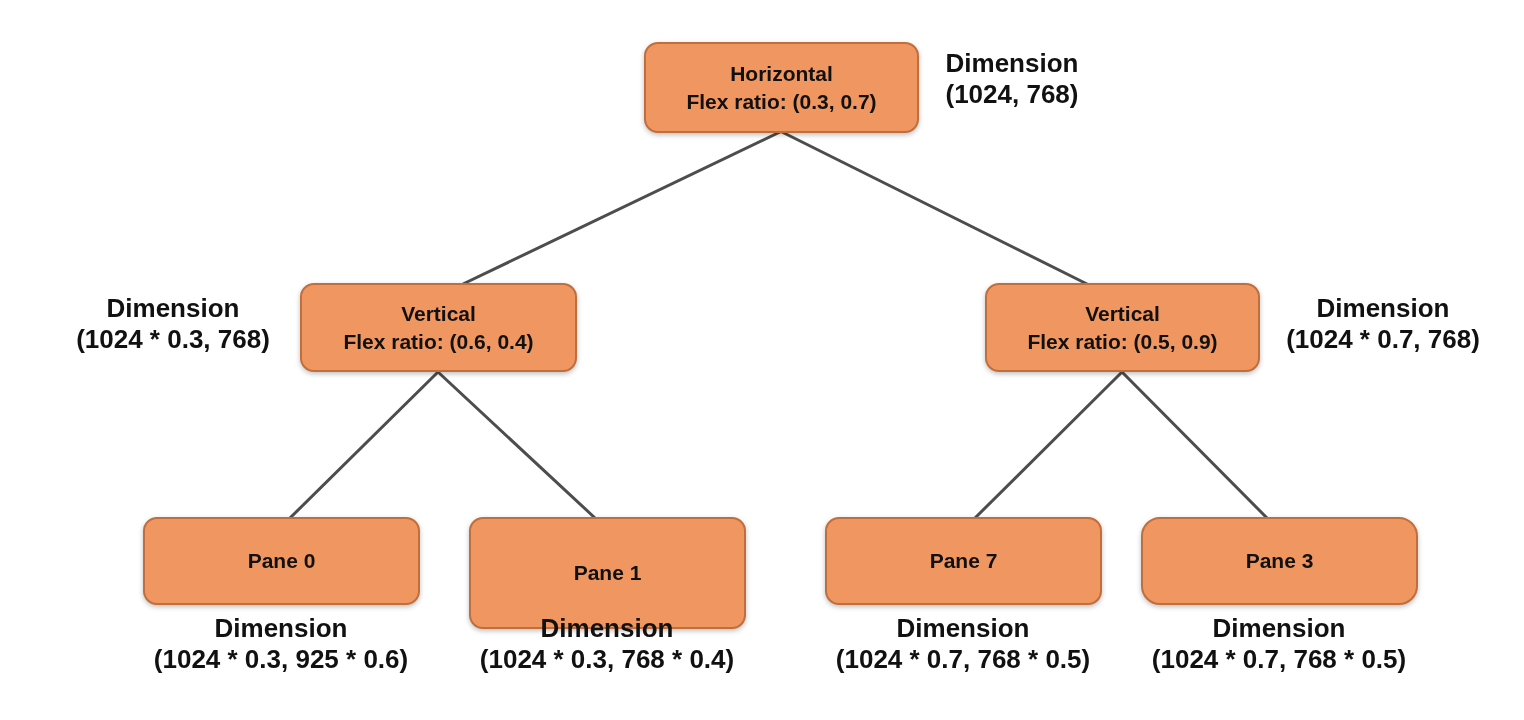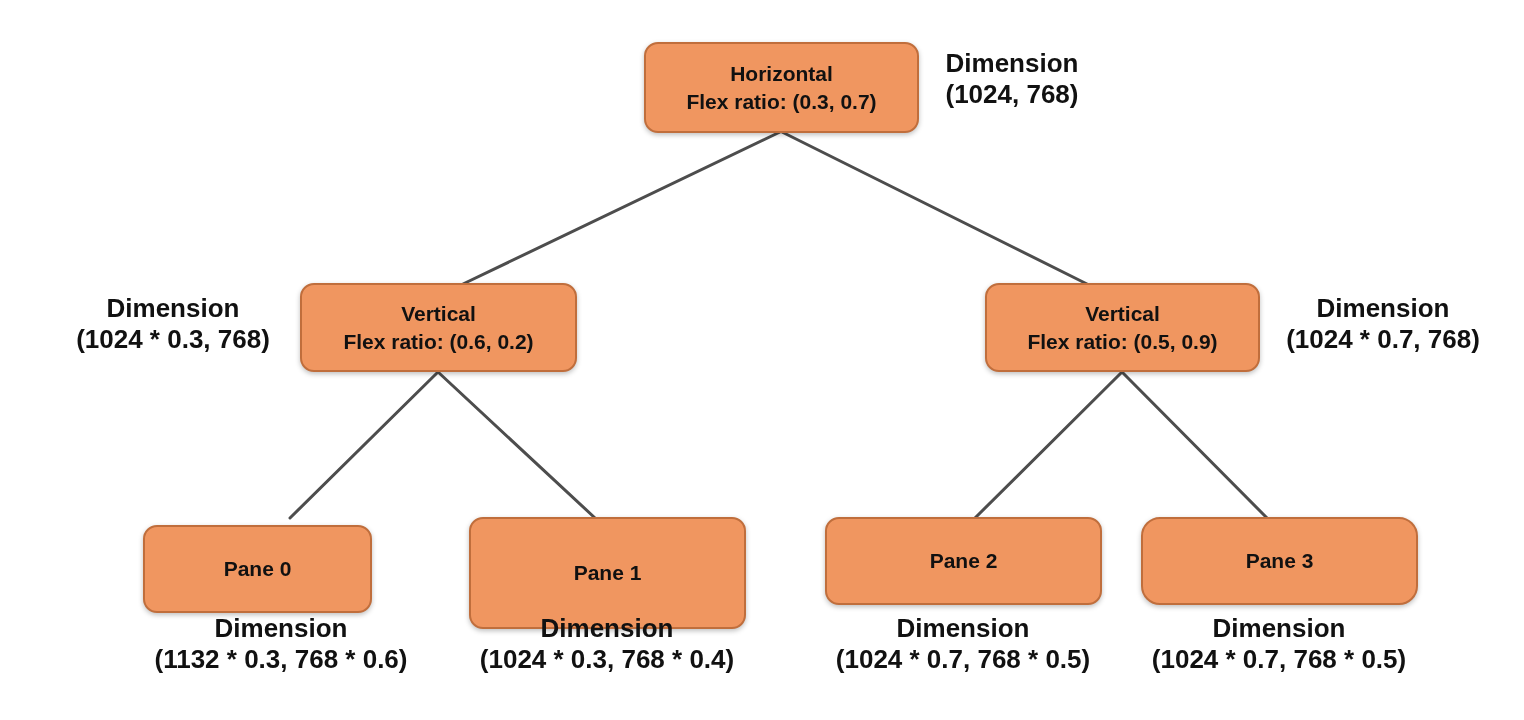--- a/index.html
+++ b/index.html
@@ -48,21 +48,21 @@
     text-align: center;
     font-weight: bold;
     font-size: 26px;
     line-height: 31px;
     white-space: nowrap;
   }
   
   #node-root  { left: 627px;  top: 42px;  width: 275px; height: 91px; }
   #node-left  { left: 283px;  top: 283px; width: 277px; height: 89px; }
   #node-right { left: 968px;  top: 283px; width: 275px; height: 89px; }
-  #node-pane0 { left: 126px;  top: 517px; width: 229px; height: 88px; margin-top: 8px; }
+  #node-pane0 { left: 126px;  top: 517px; width: 277px; height: 88px; }
   #node-pane1 { left: 452px;  top: 517px; width: 277px; height: 112px; }
   #node-pane2 { left: 808px;  top: 517px; width: 277px; height: 88px; }
   #node-pane3 { left: 1124px; top: 517px; width: 277px; height: 88px; border-radius: 19px; }
   
   #label-root  { left: 825px;  top: 48px;  width: 340px; }
   #label-left  { left: -14px;  top: 293px; width: 340px; }
   #label-right { left: 1196px; top: 293px; width: 340px; }
   #label-pane0 { left: 94px;   top: 613px; width: 340px; }
   #label-pane1 { left: 420px;  top: 613px; width: 340px; }
   #label-pane2 { left: 776px;  top: 613px; width: 340px; }
@@ -88,54 +88,54 @@
     <div>Horizontal</div>
     <div>Flex ratio: (0.3, 0.7)</div>
   </div>
   <div class="dim-label" id="label-root">
     <div>Dimension</div>
     <div>(1024, 768)</div>
   </div>
 
   <div class="node" id="node-left">
     <div>Vertical</div>
-    <div>Flex ratio: (0.6, 0.2)</div>
+    <div>Flex ratio: (0.6, 0.4)</div>
   </div>
   <div class="dim-label" id="label-left">
     <div>Dimension</div>
     <div>(1024 * 0.3, 768)</div>
   </div>
 
   <div class="node" id="node-right">
     <div>Vertical</div>
     <div>Flex ratio: (0.5, 0.9)</div>
   </div>
   <div class="dim-label" id="label-right">
     <div>Dimension</div>
     <div>(1024 * 0.7, 768)</div>
   </div>
 
   <div class="node" id="node-pane0">
     <div>Pane 0</div>
   </div>
   <div class="dim-label" id="label-pane0">
     <div>Dimension</div>
-    <div>(1132 * 0.3, 768 * 0.6)</div>
+    <div>(1024 * 0.3, 925 * 0.6)</div>
   </div>
 
   <div class="node" id="node-pane1">
     <div>Pane 1</div>
   </div>
   <div class="dim-label" id="label-pane1">
     <div>Dimension</div>
     <div>(1024 * 0.3, 768 * 0.4)</div>
   </div>
 
   <div class="node" id="node-pane2">
-    <div>Pane 2</div>
+    <div>Pane 7</div>
   </div>
   <div class="dim-label" id="label-pane2">
     <div>Dimension</div>
     <div>(1024 * 0.7, 768 * 0.5)</div>
   </div>
 
   <div class="node" id="node-pane3">
     <div>Pane 3</div>
   </div>
   <div class="dim-label" id="label-pane3">

